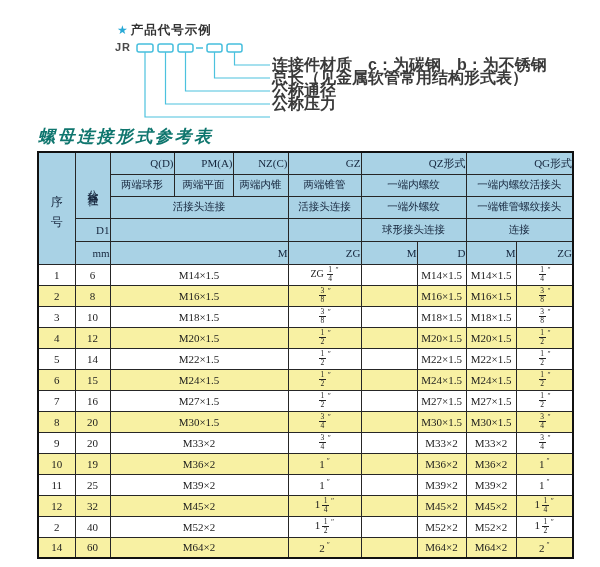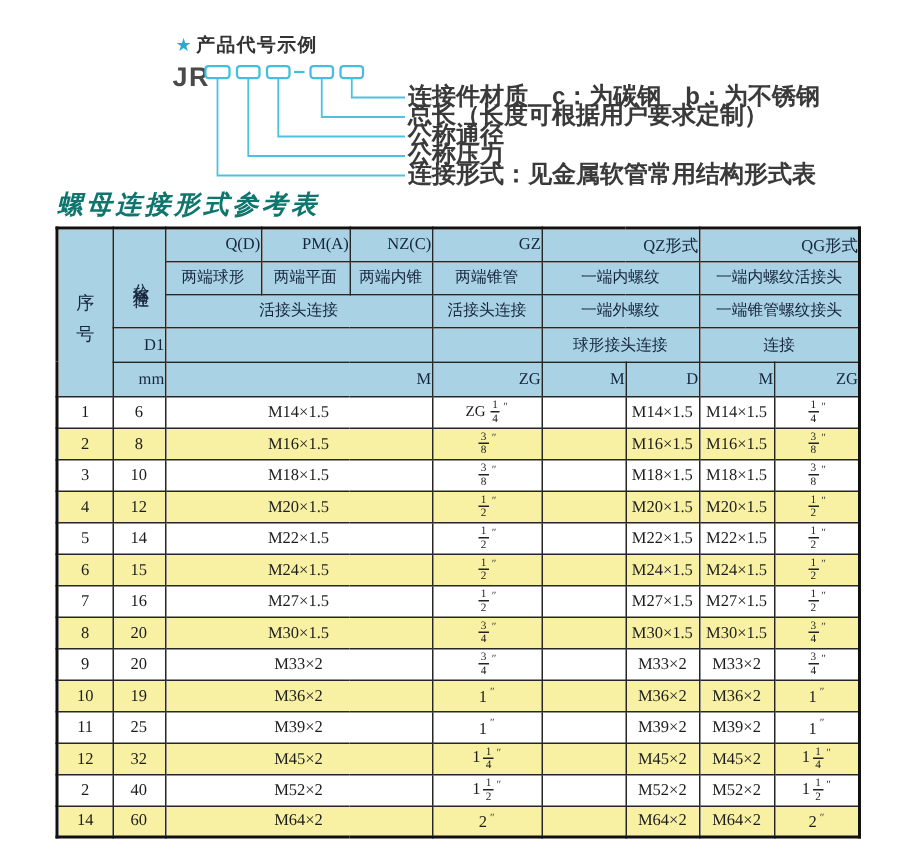--- a/index.html
+++ b/index.html
@@ -16,21 +16,21 @@
   .diagram-title{
     position:absolute;left:117px;top:22px;
     font-family:"Liberation Sans","DejaVu Sans",sans-serif;
     font-size:12.5px;font-weight:bold;color:#333;
     letter-spacing:1px;white-space:nowrap;
   }
   .diagram-title .star{color:#29a9d6;margin-right:2px;font-size:12px;}
   .code-prefix{
     position:absolute;left:115px;top:41px;
     font-family:"Liberation Sans","DejaVu Sans",sans-serif;
-    font-size:18px;font-weight:bold;color:#4a4a4a;letter-spacing:1px;
+    font-size:11px;font-weight:bold;color:#4a4a4a;letter-spacing:1px;
   }
   .diagram-svg{position:absolute;left:0;top:0;}
   .diagram-label{
     position:absolute;left:272px;
     font-family:Liberation Sans, sans-serif;
     font-size:16px;font-weight:bold;color:#3a3a3a;
     white-space:nowrap;line-height:12px;
   }
   
   .table-title{
@@ -102,24 +102,23 @@
     <g stroke="#4cc2de" stroke-width="1.2" fill="none">
       <polyline points="234.5,52 234.5,65 270,65"></polyline>
       <polyline points="214.5,52 214.5,78 270,78"></polyline>
       <polyline points="185.5,52 185.5,91 270,91"></polyline>
       <polyline points="165.5,52 165.5,104 270,104"></polyline>
       <polyline points="145,52 145,117 270,117"></polyline>
     </g>
   </svg>
 
   <div class="diagram-label" style="top:59px;">连接件材质　c：为碳钢　b：为不锈钢</div>
-  <div class="diagram-label" style="top:72px;">总长（长度可根据用户要求定制）</div>
+  <div class="diagram-label" style="top:72px;">总长（见金属软管常用结构形式表）</div>
   <div class="diagram-label" style="top:85px;">公称通径</div>
   <div class="diagram-label" style="top:98px;text-align:center;">公称压力</div>
-  <div class="diagram-label" style="top:111px;">连接形式：见金属软管常用结构形式表</div>
 
   <div class="table-title">螺母连接形式参考表</div>
 
   <table class="ref">
     <colgroup>
       <col style="width:37px">
         <col style="width:35px">
       <col style="width:64px">
         <col style="width:59px">
         <col style="width:55px">

